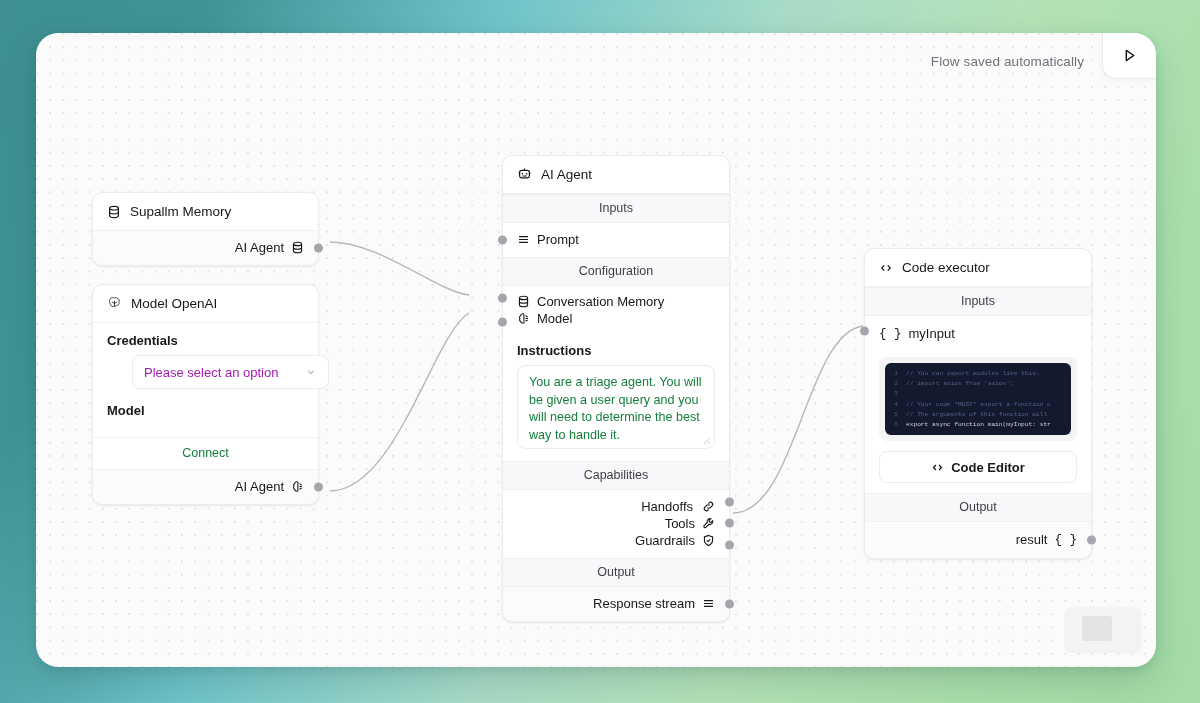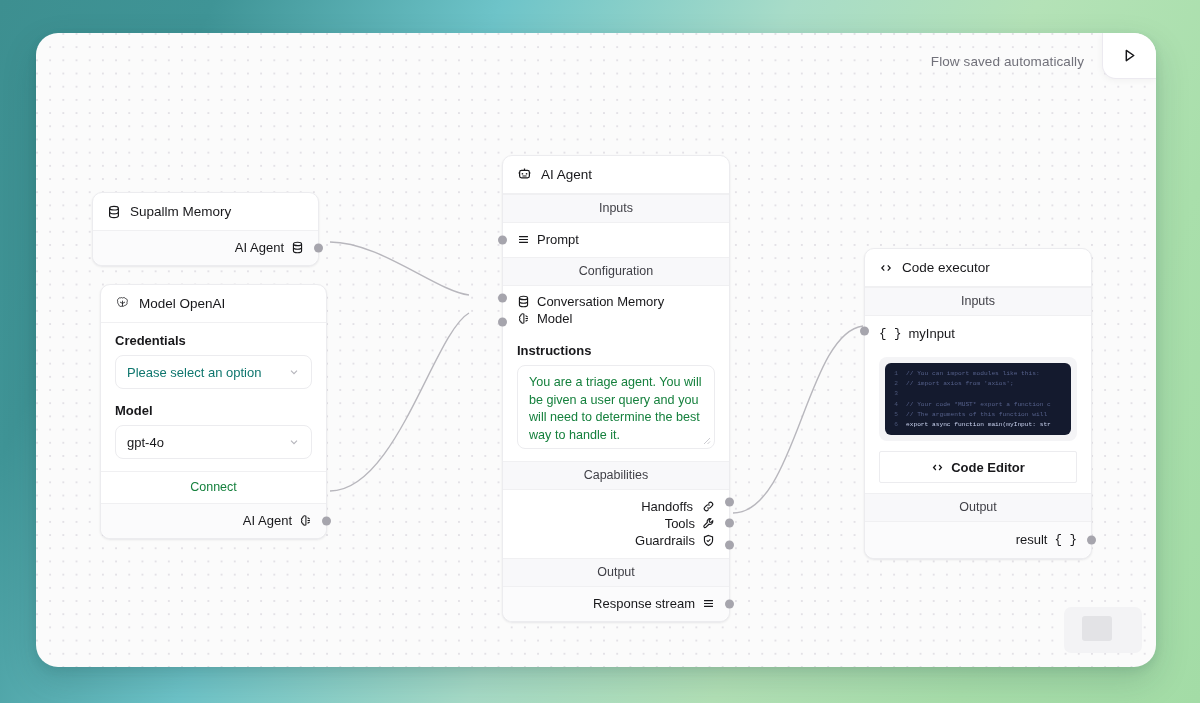--- a/index.html
+++ b/index.html
@@ -99,21 +99,21 @@
   .field-label {
     font-size: 13px; color: #18181b; font-weight: 700;
     margin-bottom: 7px; display: block;
   }
   .select-box {
     width: 100%; height: 34px;
     border: 1px solid #ececef; border-radius: 8px;
     display: flex; align-items: center; justify-content: space-between;
     padding: 0 11px; font-size: 13px; cursor: pointer; background: #fff;
   }
-  .select-box.placeholder { color: #0f766e; }
+  .select-box.placeholder { color: #a21caf; margin-left: 25px; }
   .select-box.value { color: #18181b; }
   .textarea-box {
     width: 100%; height: 84px;
     border: 1px solid #ececef; border-radius: 8px;
     padding: 8px 11px;
     font-size: 12.6px; line-height: 17.5px; color: #15803d;
     position: relative; overflow: hidden; cursor: text;
     background: #fff;
   }
   .resize-grip {
@@ -131,21 +131,21 @@
     position: absolute;
     width: 9px; height: 9px; border-radius: 50%;
     background: #a6a5ad;
     top: 50%; transform: translateY(-50%);
   }
   .handle.left  { left: -5px; }
   .handle.right { right: -5px; }
   .btn-outline {
     margin: 10px 14px;
     height: 32px;
-    border: 1px solid #ececef; border-radius: 2px;
+    border: 1px solid #ececef; border-radius: 8px;
     display: flex; align-items: center; justify-content: center; gap: 7px;
     font-size: 13px; font-weight: 700; color: #18181b; cursor: pointer;
     background: #fff;
   }
   
   .code-frame {
     margin: 12px 14px 6px;
     background: #f4f4f6; border-radius: 8px; padding: 6px;
   }
   .code-dark {
@@ -197,49 +197,41 @@
             <ellipse cx="8" cy="3.6" rx="5" ry="2.1"></ellipse>
             <path d="M3 3.6v8.8c0 1.16 2.24 2.1 5 2.1s5-.94 5-2.1V3.6"></path>
             <path d="M3 8c0 1.16 2.24 2.1 5 2.1s5-.94 5-2.1"></path>
           </svg>
         </span>
         <span class="handle right"></span>
       </div>
     </div>
   </div>
 
-  <div class="node" style="left:64px; top:251px; width:227px;">
+  <div class="node" style="left:56px; top:251px; width:227px;">
     <div class="node-header">
       <span class="icon">
         <svg width="15" height="15" viewBox="0 0 24 24" fill="none" stroke="#18181b" stroke-width="1.3">
           <path d="M12 3.2c1.6-1.1 3.8-.7 5 .9.6.1 1.2.4 1.7.9 1.3 1.3 1.4 3.4.3 4.9.3.6.4 1.3.3 2-.3 1.8-1.9 3.1-3.7 3.1-1 1.3-2.8 1.8-4.3 1.1-.6.4-1.3.6-2 .6-1.9 0-3.4-1.5-3.5-3.4-1.3-.9-1.9-2.6-1.4-4.1-.8-1.5-.5-3.4.8-4.5C5.7 3.3 7.3 2.6 8.9 3c.8-.6 1.9-.8 3.1.2z"></path>
           <path d="M12 7.5v9M8 9.6l4 2.3 4-2.3"></path>
         </svg>
       </span>
       <span>Model OpenAI</span>
     </div>
     <div class="node-body">
       <span class="field-label">Credentials</span>
       <div class="select-box placeholder">
         <span>Please select an option</span>
         <span class="icon">
           <svg width="12" height="12" viewBox="0 0 16 16" fill="none" stroke="#b4b4bb" stroke-width="1.4">
             <path d="M4 6.2l4 4 4-4"></path>
           </svg>
         </span>
       </div>
       <span class="field-label" style="margin-top:14px;">Model</span>
-      <div class="select-box value">
-        <span>gpt-4o</span>
-        <span class="icon">
-          <svg width="12" height="12" viewBox="0 0 16 16" fill="none" stroke="#b4b4bb" stroke-width="1.4">
-            <path d="M4 6.2l4 4 4-4"></path>
-          </svg>
-        </span>
-      </div>
     </div>
     <div class="connect-band">Connect</div>
     <div style="background:#fbfbfc; border-radius:0 0 10px 10px;">
       <div class="row right" style="padding-top:9px; padding-bottom:10px;">
         <span>AI Agent</span>
         <span class="icon">
           <svg width="13" height="13" viewBox="0 0 16 16" fill="none" stroke="#18181b" stroke-width="1.3">
             <path d="M7.2 2.2c-1.5 0-2.6 1-2.6 2.3-.9.3-1.5 1.1-1.5 2.1 0 .5.2 1 .5 1.4-.3.4-.5.9-.5 1.4 0 1 .6 1.8 1.5 2.1 0 1.3 1.1 2.3 2.6 2.3.5 0 1-.1 1.3-.4V2.6c-.3-.3-.8-.4-1.3-.4z"></path>
             <path d="M10.5 4.5l2.6 1.6M10.5 8h3M10.5 11.4l2.6-1.6"></path>
           </svg>

